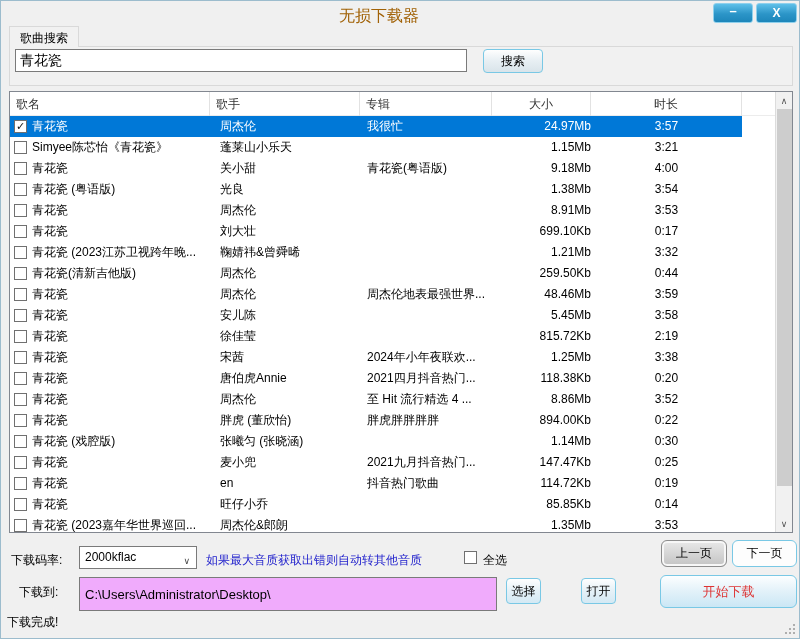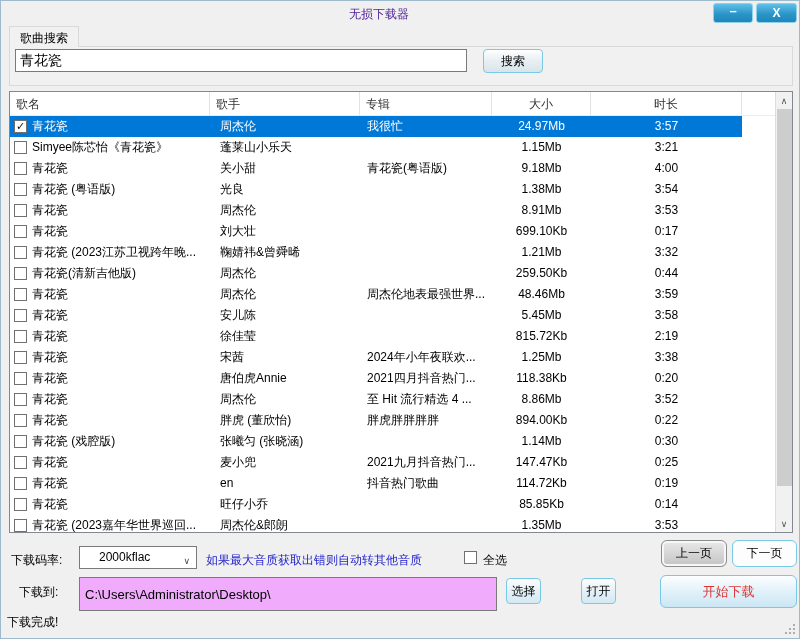--- a/index.html
+++ b/index.html
@@ -2,21 +2,21 @@
 <html><head>
 <meta charset="utf-8">
 <style>
   * { margin:0; padding:0; box-sizing:border-box; }
   html,body { width:800px; height:639px; }
   body { font-family:"Liberation Sans","DejaVu Sans",sans-serif; font-size:12px; color:#000; }
   .window { position:relative; width:800px; height:639px; background:#f0f0f0; border:1px solid #9cbccd; overflow:hidden; }
 
   
   .titlebar { position:absolute; left:0; top:0; width:100%; height:24px; }
-  .title { position:absolute; left:0; right:86px; top:5px; text-align:center; font-size:12px; color:#4c1d95;margin-left:44px; }
+  .title { position:absolute; left:0; right:86px; top:5px; text-align:center; font-size:16px; color:#a16207;margin-left:44px; }
   .tb-btn { position:absolute; top:2px; height:20px; border:1px solid #8fd0ec; border-radius:3px;
             background:linear-gradient(#5fc0e9, #2c95c8 55%, #1d86ba); color:#fff; font-weight:bold;
             display:flex; align-items:center; justify-content:center; cursor:pointer; }
   .btn-min { left:712px; width:40px; font-size:13px; padding-bottom:6px; }
   .btn-close { left:755px; width:41px; font-size:12px; }
 
   
   .tab { position:absolute; left:8px; top:25px; height:21px; padding:3px 10px 0 10px; background:#f1f1f1;
          border:1px solid #d9d9d9; border-bottom:none; z-index:2; }
   .pane { position:absolute; left:8px; top:45px; width:784px; height:40px; background:#f1f1f1; border:1px solid #d9d9d9; }
@@ -32,39 +32,39 @@
   .h1{width:200px;} .h2{width:150px;} .h3{width:132px;} .h4{width:99px; text-align:center; padding-left:0;}
   .h5{width:151px; text-align:center; padding-left:0;}
   .hspacer { flex:1; border-right:none; }
   .tbody { position:absolute; left:0; top:24px; bottom:0; width:732px; overflow:hidden; }
   .trow { display:flex; height:21px; line-height:21px; width:732px; cursor:default; }
   .trow.sel { background:#0078d7; color:#fff; }
   .td { overflow:hidden; white-space:nowrap; }
   .c1 { width:200px; display:flex; align-items:center; }
   .c2 { width:150px; padding-left:10px; }
   .c3 { width:132px; padding-left:7px; }
-  .c4 { width:99px; text-align:center; }
+  .c4 { width:99px; text-align:right; }
   .c5 { width:151px; text-align:center; }
   .cb { width:13px; height:13px; margin-left:4px; margin-right:5px; background:#fff; border:1px solid #707070;
         display:inline-flex; align-items:center; justify-content:center; flex:0 0 13px;
         font-size:11px; font-weight:bold; color:#111; line-height:11px; cursor:pointer; }
   .cb.on::after { content:"\2713"; }
   .songtxt { overflow:hidden; white-space:nowrap; }
 
   
   .vscroll { position:absolute; top:0; right:0; bottom:0; width:17px; background:#f1f1f1; border-left:1px solid #dcdcdc; }
   .sb-btn { position:absolute; left:0; width:16px; height:17px; background:#f1f1f1; color:#505050;
             display:flex; align-items:center; justify-content:center; font-size:9px; cursor:pointer; }
   .sb-up { top:0; } .sb-down { bottom:0; }
   .sb-thumb { position:absolute; left:1px; top:17px; width:15px; height:377px; background:#cdcdcd; cursor:pointer; }
 
   
   .lbl { position:absolute; color:#000; }
   .combo { position:absolute; left:78px; top:545px; width:118px; height:23px; background:#fff; border:1px solid #7a7a7a;
-           line-height:21px; padding-left:19px; cursor:pointer; }
+           line-height:21px; padding-left:5px; cursor:pointer; }
   .combo .chev { position:absolute; right:6px; top:4px; color:#444; font-size:9px; }
   .hint { position:absolute; left:205px; top:551px; color:#2222cc; }
   .chk { position:absolute; width:13px; height:13px; background:#fff; border:1px solid #707070; cursor:pointer; }
   .chk-all { left:463px; top:550px; }
   .lbl-all { left:482px; top:551px; }
 
   .btn-page { position:absolute; top:539px; height:27px; border-radius:6px; font-size:12px; cursor:pointer; text-align:center; line-height:25px; }
   .btn-prev { left:660px; width:66px; background:linear-gradient(#e9e9e9,#c3c3c3); border:1px solid #8d8d8d;
               box-shadow:inset 0 0 0 2px #f7f7f7; }
   .btn-next { left:731px; width:65px; background:#fdfdfd; border:1px solid #79c8e5; }

